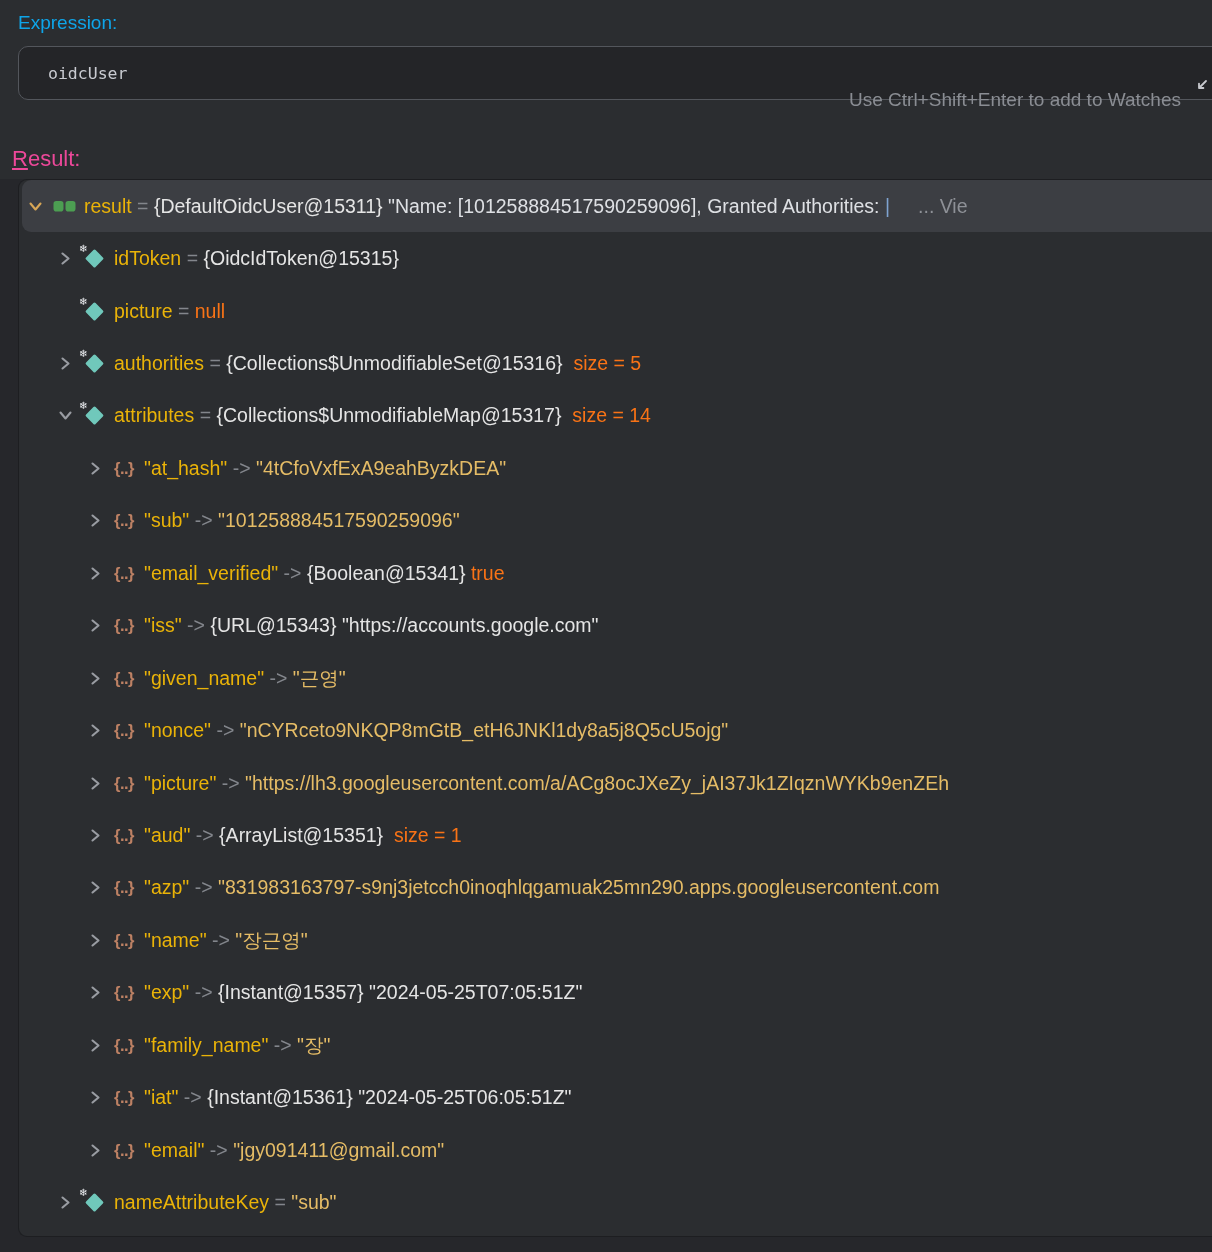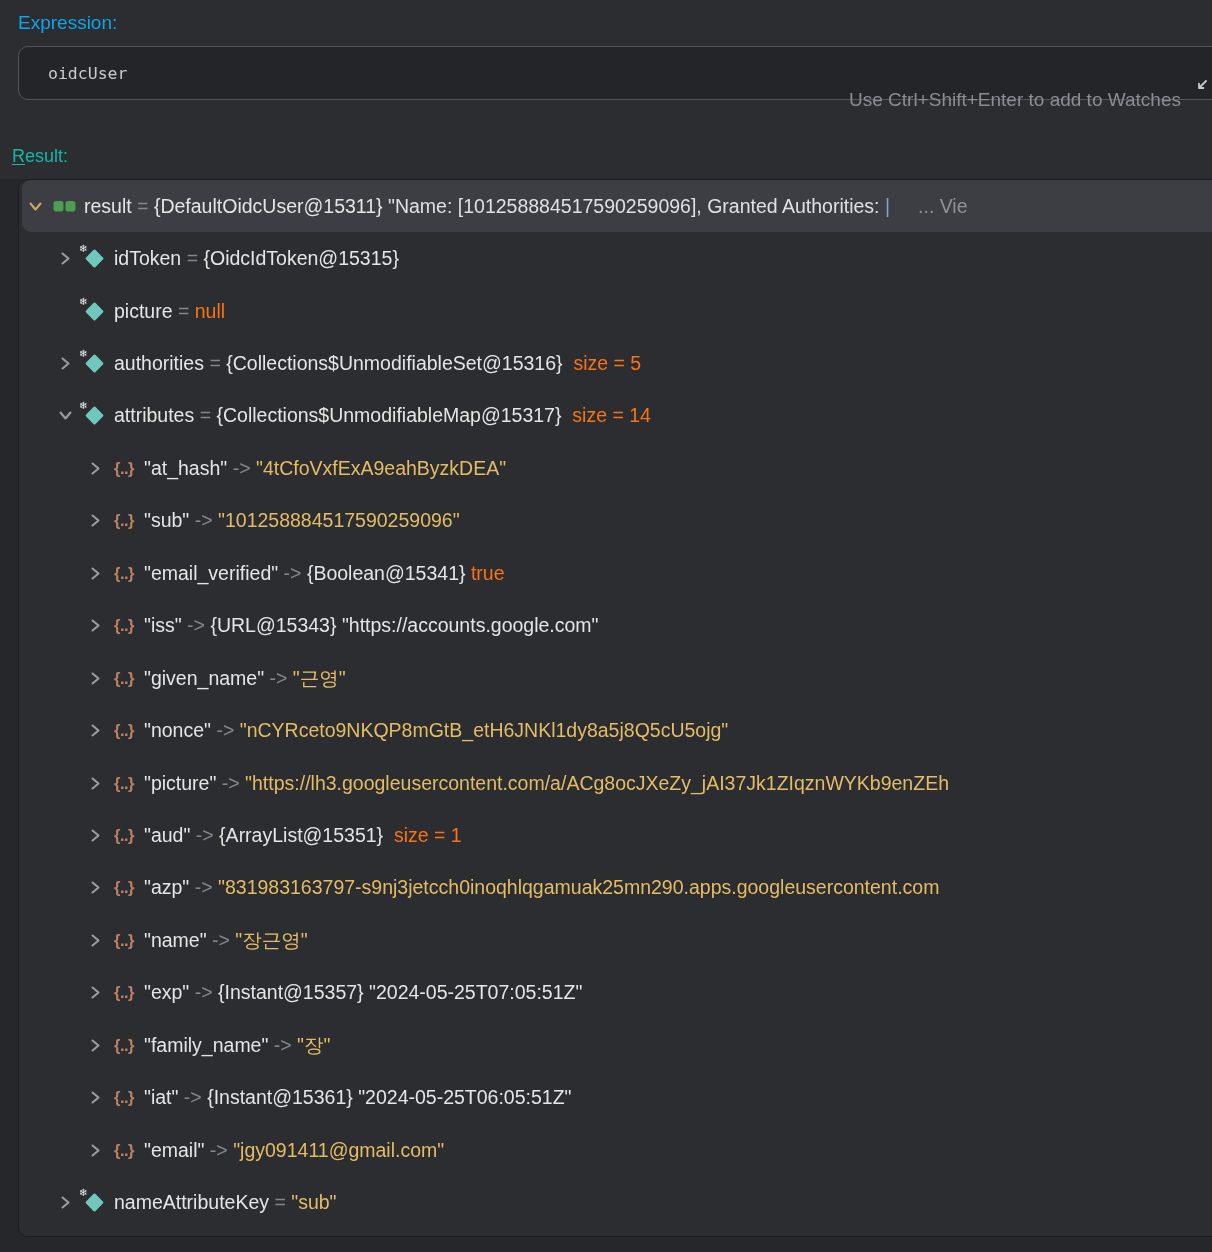--- a/index.html
+++ b/index.html
@@ -26,21 +26,21 @@
   }
   .expand-icon{
     position:absolute;left:1192px;top:76px;width:18px;height:18px;cursor:pointer;
   }
   .hint{
     position:absolute;left:849px;top:89px;
     font-size:19px;color:#8A8D93;white-space:nowrap;
   }
   .result-label{
     position:absolute;left:12px;top:146px;
-    font-size:18px;color:#14b8a6;
+    font-size:22px;color:#ec4899;
   }
   .result-label .ak{text-decoration:underline;text-underline-offset:2px;}
   .tree-panel{
     position:absolute;left:18px;top:179px;width:1210px;height:1058px;
     box-sizing:border-box;background:#2B2D30;
     border:1px solid #1D1E21;border-radius:9px 0 0 9px;border-right:none;
     overflow:hidden;
   }
   .tree-row{
     height:52.45px;display:flex;align-items:center;
@@ -57,21 +57,21 @@
     display:flex;align-items:center;justify-content:center;
   }
   .snowflake{
     position:absolute;top:-4px;left:-3px;font-size:10px;color:#ECEEF1;
     font-family:"DejaVu Sans",sans-serif;
   }
   .entry-glyph{
     color:#BD8164;font-size:16.5px;font-weight:600;letter-spacing:-0.5px;
   }
   .row-text{white-space:pre;}
-  .seg-name{color:#e5e5e5;}
+  .seg-name{color:#eab308;}
   .seg-str{color:#E5BC66;}
   .seg-dim{color:#83868C;}
   .seg-ref{color:#e5e5e5;}
   .seg-light{color:#f97316;}
   .seg-white{color:#DEE0E4;}
   .seg-muted{color:#8E9197;padding-left:28px;}
   .seg-cursor{color:#7FA3D0;}
 </style>
 </head>
 <body>

